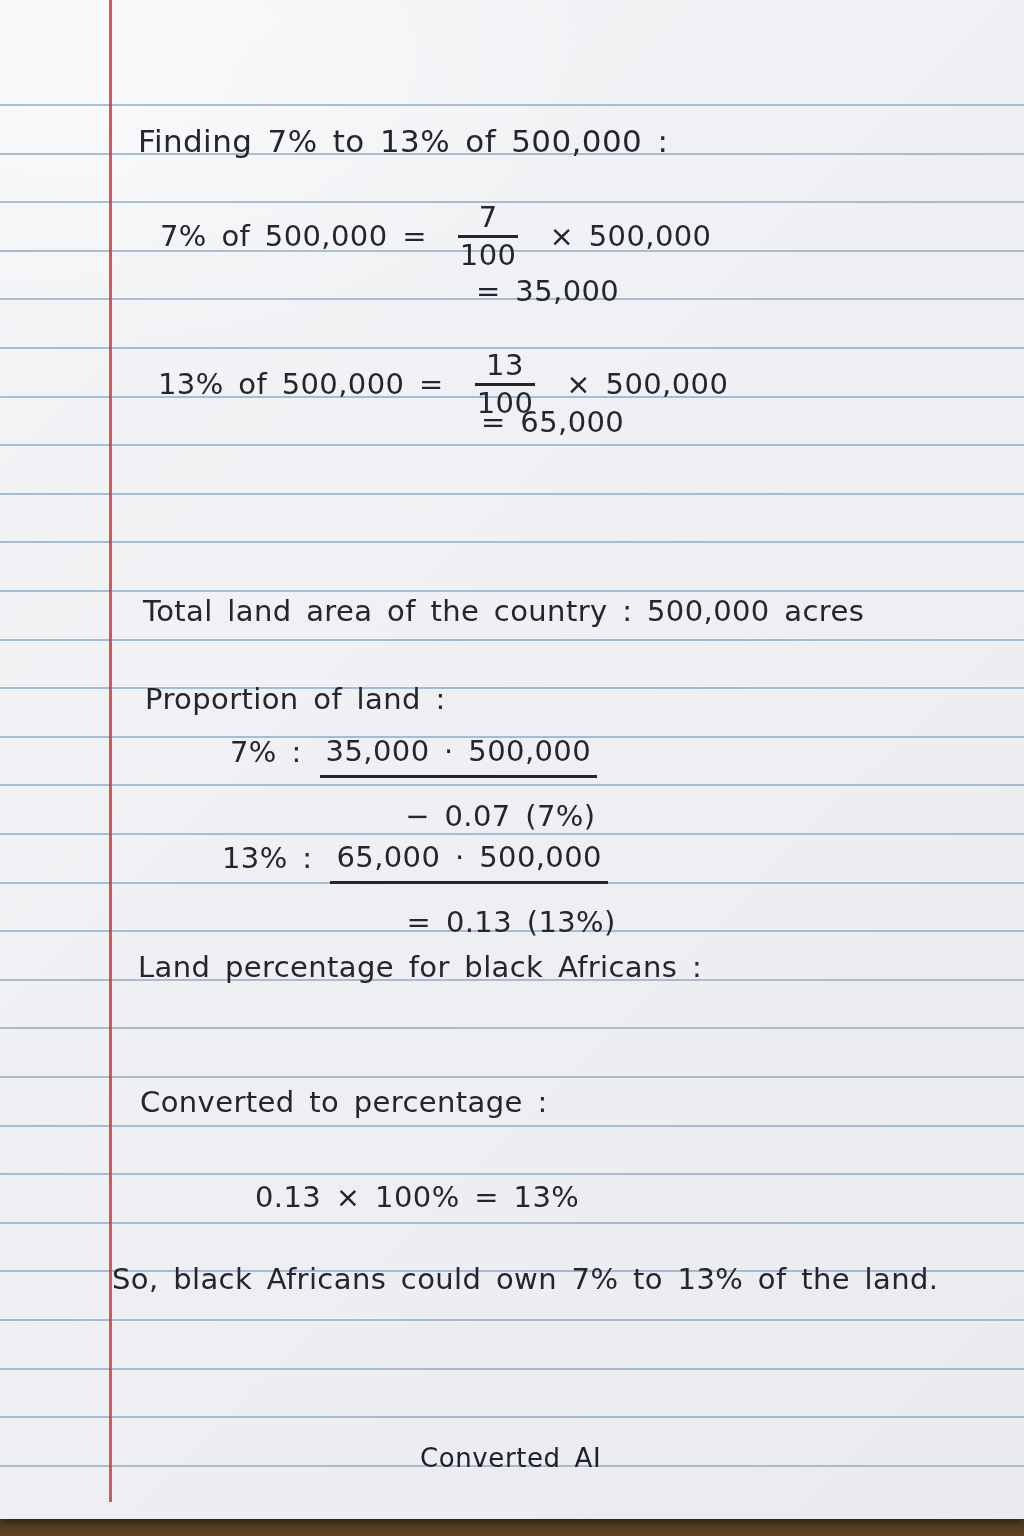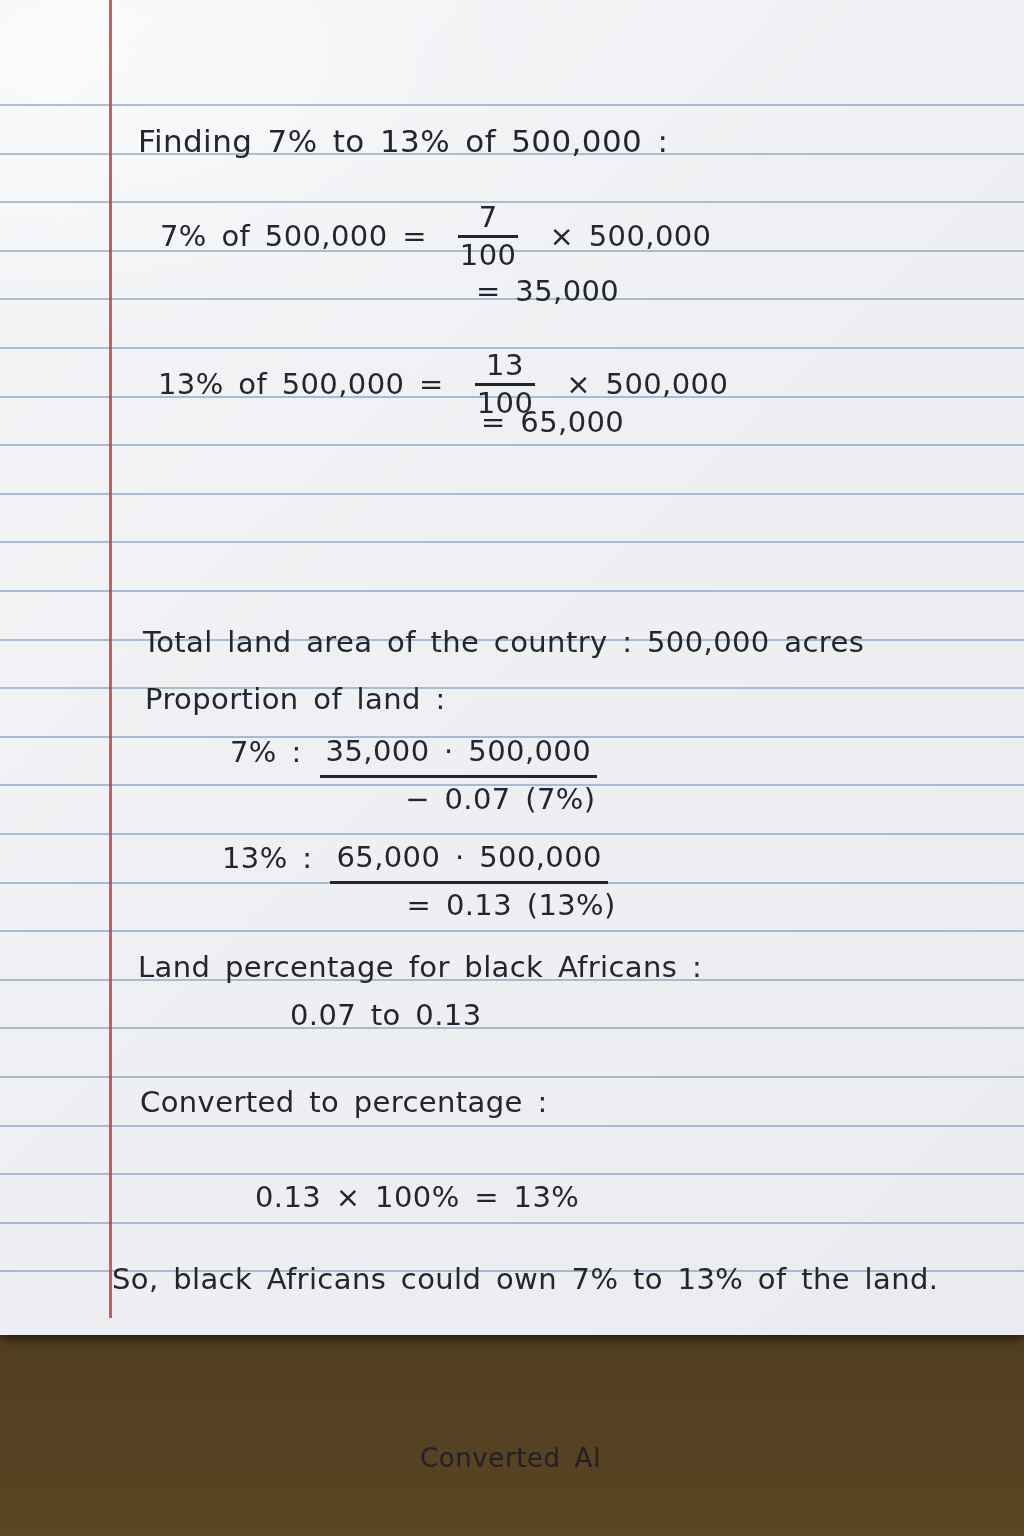--- a/index.html
+++ b/index.html
@@ -2,21 +2,21 @@
 <html><head>
 <meta charset="utf-8">
 <style>
   html,body{margin:0;padding:0;background:#2a2011;}
   .stage{
     position:relative;width:1024px;height:1536px;overflow:hidden;
     background:linear-gradient(to bottom,#231a0c 0%,#3b2d15 55%,#5a4524 100%);
     font-family:"DejaVu Sans","Liberation Sans",sans-serif;
   }
   .paper{
-    position:absolute;left:0;top:0;width:1024px;height:1335px;
+    position:absolute;left:0;top:0;width:1024px;height:1519px;
     background:
       radial-gradient(ellipse 900px 500px at 8% 4%, rgba(255,255,255,0.55), rgba(255,255,255,0) 60%),
       linear-gradient(135deg,#f4f5f7 0%,#eef0f3 45%,#e9ebef 100%);
     box-shadow:0 4px 9px rgba(0,0,0,0.55);
   }
   
   .rules{
     position:absolute;left:0;right:0;top:104px;bottom:24px;
     background:repeating-linear-gradient(to bottom,
       rgba(122,156,190,0.62) 0px, rgba(122,156,190,0.62) 2px,
@@ -31,21 +31,21 @@
     position:absolute;color:#25252e;font-size:29px;
     letter-spacing:0.4px;word-spacing:5px;white-space:nowrap;z-index:3;
   }
   .eq-row{display:flex;align-items:center;gap:31px;}
   .frac{display:inline-flex;flex-direction:column;align-items:stretch;text-align:center;line-height:1.05;}
   .frac-num{border-bottom:3px solid #25252e;padding:0 8px 3px;}
   .frac-den{padding:2px 2px 0;}
   .prop-row{display:flex;align-items:flex-start;gap:18px;}
   .prop-frac{display:inline-flex;flex-direction:column;line-height:1.15;}
   .prop-num{border-bottom:3.5px solid #25252e;padding:0 6px 7px;}
-  .prop-res{padding-top:5px;align-self:center;transform:translateX(42px);}
+  .prop-res{padding-top:22px;align-self:center;transform:translateX(42px);}
   .footer-text{
     position:absolute;color:#20202a;font-size:26px;letter-spacing:0.6px;
     word-spacing:5px;z-index:3;
   }
 </style>
 </head>
 <body>
 
 <div class="stage">
   <div class="paper">
@@ -68,42 +68,41 @@
       <span>13% of 500,000 =</span>
       <span class="frac">
         <span class="frac-num">13</span>
         <span class="frac-den">100</span>
       </span>
       <span>× 500,000</span>
     </div>
     <div class="txt" style="left:481px;top:405px;">= 65,000</div>
 
 
-    <div class="txt" style="left:143px;top:594px;margin-top:31px;">Total land area of the country :  500,000 acres</div>
+    <div class="txt" style="left:143px;top:594px;">Total land area of the country :  500,000 acres</div>
 
     <div class="txt" style="left:145px;top:682px;">Proportion of land :</div>
 
     <div class="txt prop-row" style="left:230px;top:735px;">
       <span>7% :</span>
       <span class="prop-frac">
         <span class="prop-num">35,000 · 500,000</span>
         <span class="prop-res">− 0.07 (7%)</span>
       </span>
     </div>
 
     <div class="txt prop-row" style="left:222px;top:841px;">
       <span>13% :</span>
       <span class="prop-frac">
         <span class="prop-num">65,000 · 500,000</span>
         <span class="prop-res">= 0.13 (13%)</span>
       </span>
     </div>
 
     <div class="txt" style="left:138px;top:950px;">Land percentage for black Africans :</div>
-    <div class="txt" style="left:290px;top:998px;">0.07 to 0.13</div>
 
     <div class="txt" style="left:140px;top:1085px;">Converted to percentage :</div>
     <div class="txt" style="left:255px;top:1180px;">0.13 × 100% = 13%</div>
 
     <div class="txt" style="left:112px;top:1262px;">So, black Africans could own 7% to 13% of the land.</div>
 
     <div class="footer-text" style="left:420px;top:1443px;">Converted AI</div>
   </div>
 </div>
 

